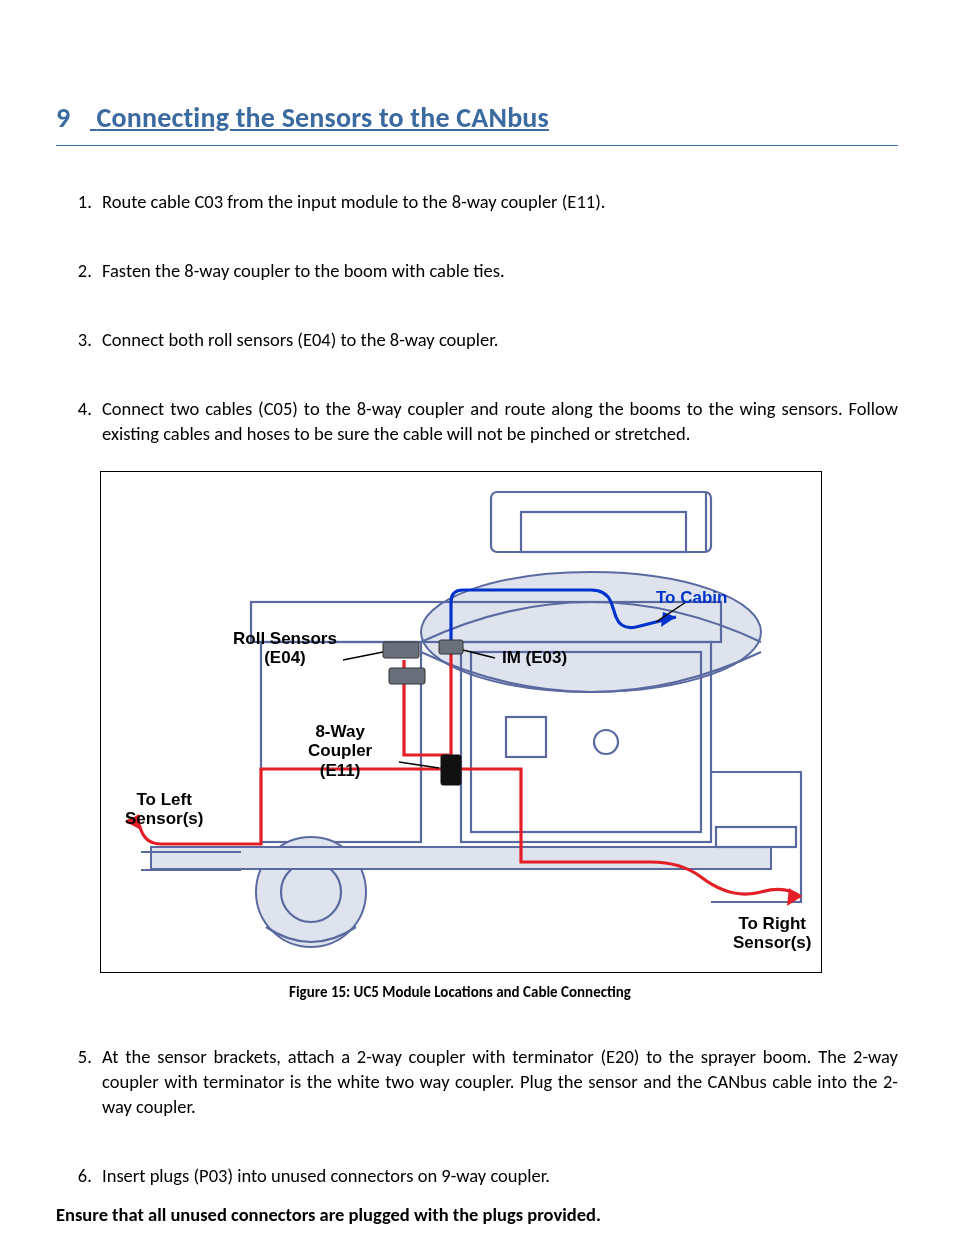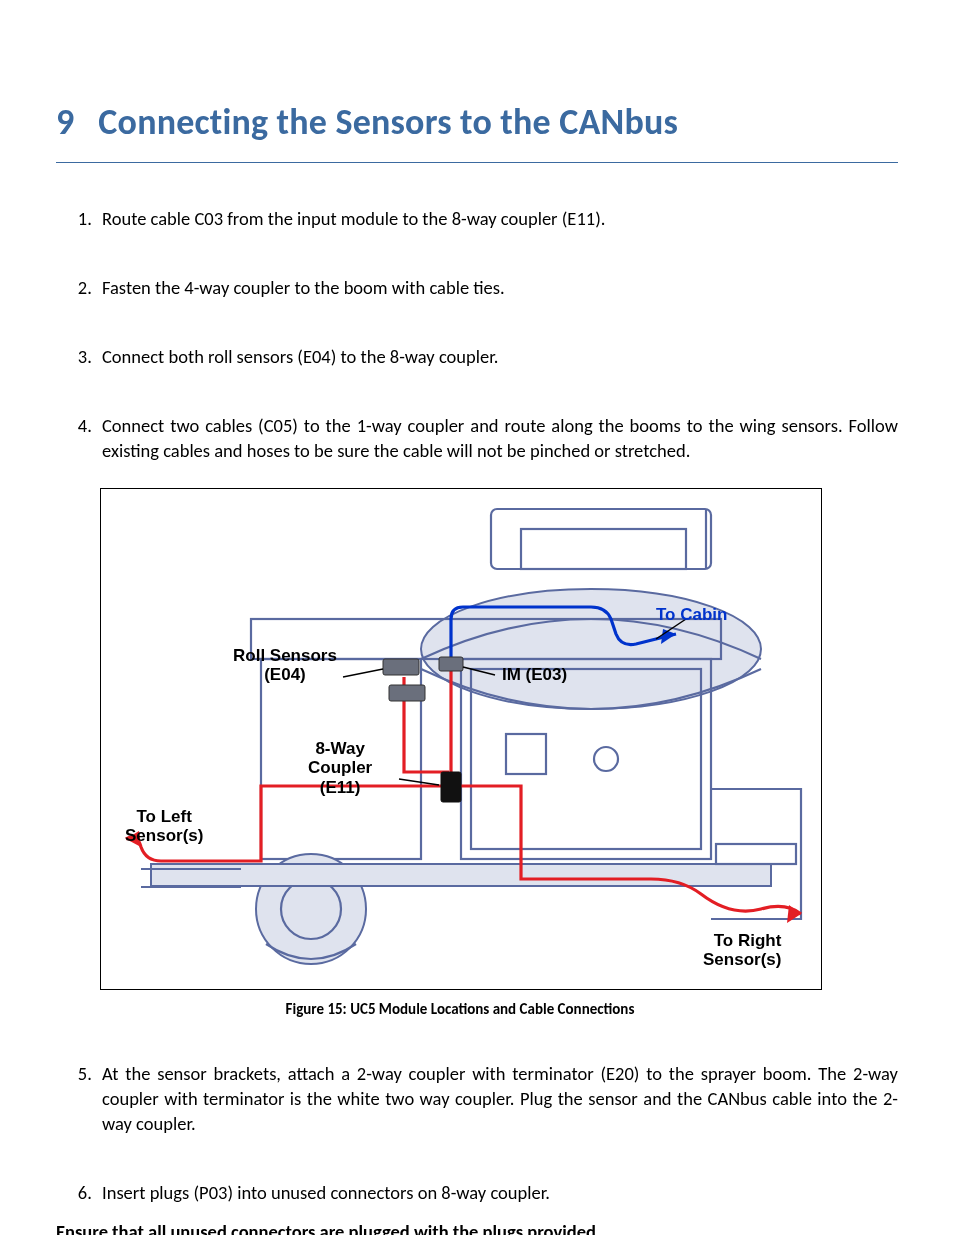--- a/index.html
+++ b/index.html
@@ -13,25 +13,26 @@
   .page {
     width: 954px;
     height: 1235px;
     padding: 100px 56px 40px 56px;
     box-sizing: border-box;
     position: relative;
   }
   h1.heading {
     color: #3b6aa0;
     font-weight: 700;
-    font-size: 36px;
+    font-size: 28px;
     border-bottom: 1.5px solid #3b6aa0;
-    padding-bottom: 18px;
+    padding-bottom: 10px;
     margin: 0 0 22px 0;
     letter-spacing: 0.2px;
+    text-decoration: underline;
   }
   h1.heading .num {
     display: inline-block;
     width: 34px;
   }
   ol.steps {
     margin: 0 0 0 18px;
     padding: 0 0 0 22px;
     font-size: 18.5px;
     line-height: 1.35;
@@ -119,23 +120,23 @@
 
 <div class="page">
 
   <h1 class="heading">
     <span class="num">9</span>
     <span>Connecting the Sensors to the CANbus</span>
   </h1>
 
   <ol class="steps">
     <li>Route cable C03 from the input module to the 8-way coupler (E11).</li>
-    <li>Fasten the 4-way coupler to the boom with cable ties.</li>
+    <li>Fasten the 8-way coupler to the boom with cable ties.</li>
     <li>Connect both roll sensors (E04) to the 8-way coupler.</li>
-    <li>Connect two cables (C05) to the 1-way coupler and route along the booms to the wing sensors.  Follow existing cables and hoses to be sure the cable will not be pinched or stretched.</li>
+    <li>Connect two cables (C05) to the 8-way coupler and route along the booms to the wing sensors.  Follow existing cables and hoses to be sure the cable will not be pinched or stretched.</li>
   </ol>
 
   <div class="figwrap">
     <div class="figbox">
 
       <svg viewBox="0 0 720 500" width="720" height="500">
 
         <g class="machine">
 
           <rect x="390" y="20" width="220" height="60" rx="6" class="machine"></rect>
@@ -197,28 +198,28 @@
 
       <div class="diag-label blue" style="left:555px; top:116px;">To Cabin</div>
       <div class="diag-label" style="left:132px; top:157px;">Roll Sensors
 (E04)</div>
       <div class="diag-label" style="left:401px; top:176px;">IM (E03)</div>
       <div class="diag-label" style="left:207px; top:250px;">8-Way
 Coupler
 (E11)</div>
       <div class="diag-label" style="left:24px; top:318px; text-align:center;">To Left
 Sensor(s)</div>
-      <div class="diag-label" style="left:602px; top:442px; text-align:right;">To Right
+      <div class="diag-label" style="left:632px; top:442px; text-align:center;">To Right
 Sensor(s)</div>
     </div>
-    <div class="figcaption">Figure 15:  UC5 Module Locations and Cable Connections</div>
+    <div class="figcaption">Figure 15:  UC5 Module Locations and Cable Connecting</div>
   </div>
 
   <ol class="steps" start="5">
     <li>At the sensor brackets, attach a 2-way coupler with terminator (E20) to the sprayer boom.  The 2-way coupler with terminator is the white two way coupler.  Plug the sensor and the CANbus cable into the 2-way coupler.</li>
-    <li>Insert plugs (P03) into unused connectors on 8-way coupler.</li>
+    <li>Insert plugs (P03) into unused connectors on 9-way coupler.</li>
   </ol>
 
   <div class="important-body">Ensure that all unused connectors are plugged with the plugs provided.</div>
 
   <hr class="footer-rule">
 
 </div>
 
 </body></html>

